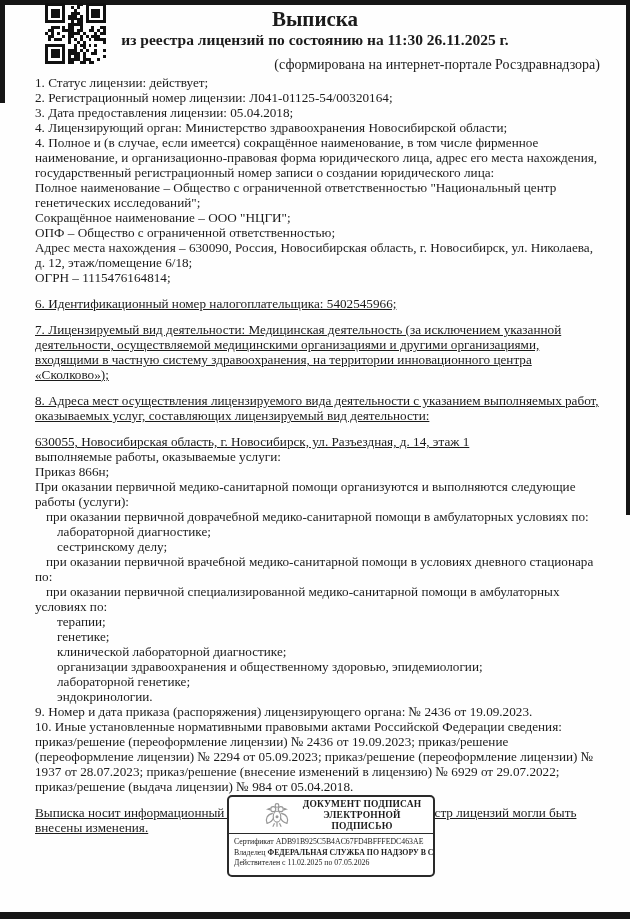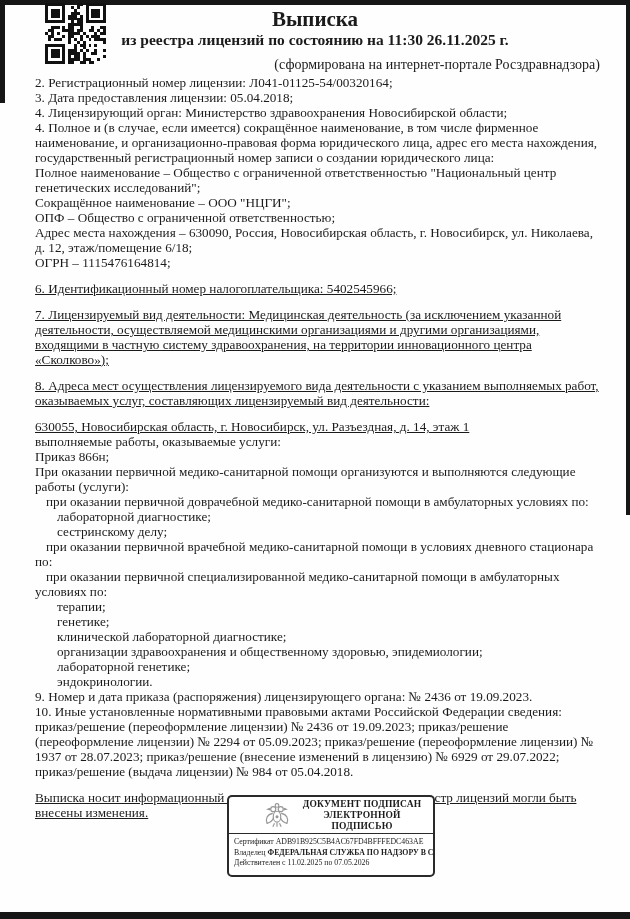--- a/index.html
+++ b/index.html
@@ -192,20 +192,21 @@
         <rect x="0" y="14" width="7" height="7" fill="#111"></rect>
         <rect x="1" y="15" width="5" height="5" fill="#fff"></rect>
         <rect x="2" y="16" width="3" height="3" fill="#111"></rect>
       </svg></div>
 
   <div class="title1">Выписка</div>
   <div class="title2">из реестра лицензий по состоянию на 11:30 26.11.2025 г.</div>
   <div class="formed-note">(сформирована на интернет-портале Росздравнадзора)</div>
 
   <div class="doc-body">
+      <div class="para item">1. Статус лицензии: действует;</div>
       <div class="para item">2. Регистрационный номер лицензии: Л041-01125-54/00320164;</div>
       <div class="para item">3. Дата предоставления лицензии: 05.04.2018;</div>
       <div class="para item">4. Лицензирующий орган: Министерство здравоохранения Новосибирской области;</div>
       <div class="para item">4. Полное и (в случае, если имеется) сокращённое наименование, в том числе фирменное наименование, и организационно-правовая форма юридического лица, адрес его места нахождения, государственный регистрационный номер записи о создании юридического лица:</div>
       <div class="para item">Полное наименование – Общество с ограниченной ответственностью "Национальный центр генетических исследований";</div>
       <div class="para item">Сокращённое наименование – ООО "НЦГИ";</div>
       <div class="para item">ОПФ – Общество с ограниченной ответственностью;</div>
       <div class="para item">Адрес места нахождения – 630090, Россия, Новосибирская область, г. Новосибирск, ул. Николаева, д. 12, этаж/помещение 6/18;</div>
       <div class="para item">ОГРН – 1115476164814;</div>
       <div class="para item gap">6. Идентификационный номер налогоплательщика: 5402545966;</div>

